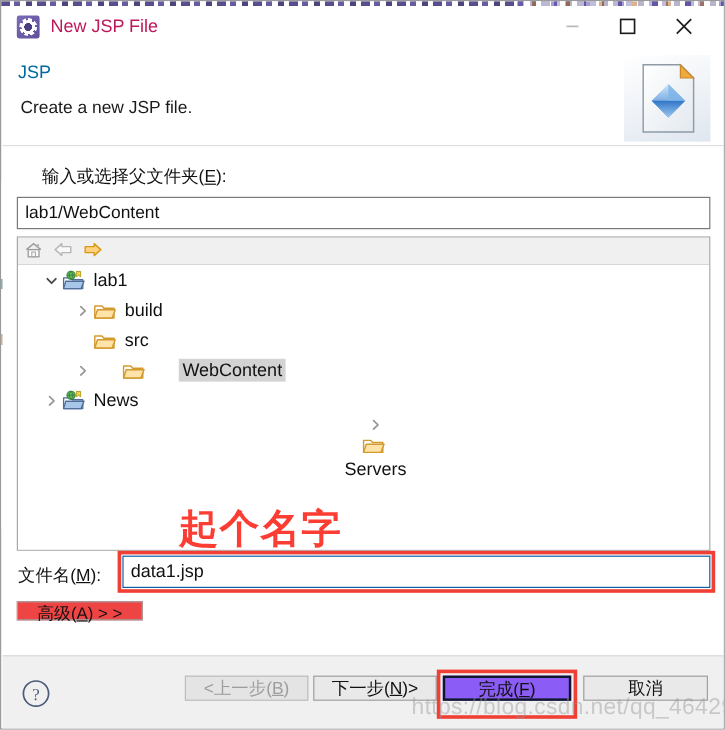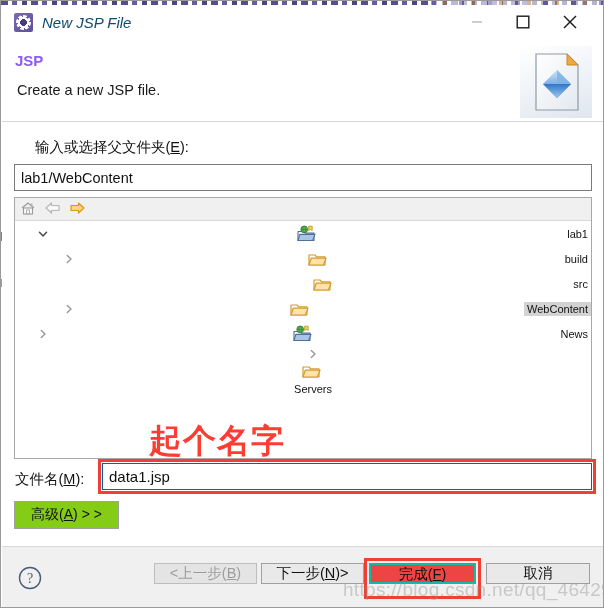--- a/index.html
+++ b/index.html
@@ -93,24 +93,23 @@
                      #ffffff 37.5% 45.5%, rgba(0,0,0,0) 45.5% 50%,
                      #ffffff 50% 58%, rgba(0,0,0,0) 58% 62.5%,
                      #ffffff 62.5% 70.5%, rgba(0,0,0,0) 70.5% 75%,
                      #ffffff 75% 83%, rgba(0,0,0,0) 83% 87.5%,
                      #ffffff 87.5% 95.5%, rgba(0,0,0,0) 95.5% 100%);
   }
   #title-text {
     position: absolute;
     left: 40px; top: 6px;
     font-size: 15px;
-    color: #0c4a6e;
+    color: #be185d;
     line-height: 23px;
     white-space: nowrap;
-    font-style: italic;
   }
   .winbtn {
     position: absolute;
     top: 0;
     width: 46px; height: 34px;
     cursor: default;
   }
   .winbtn svg { position:absolute; left:50%; top:50%; transform:translate(-50%,-50%); }
   #btn-min  { left: 452px; }
   #btn-max  { left: 498px; }
@@ -121,22 +120,22 @@
     position: absolute;
     left: 1px; top: 40px;
     width: 602px; height: 80px;
     background: #ffffff;
     border-bottom: 1px solid #d6d6d6;
   }
   #header-title {
     position: absolute;
     left: 13px; top: 11px;
     font-size: 15px;
-    font-weight: bold;
-    color: #8b5cf6;
+    font-weight: normal;
+    color: #0369a1;
   }
   #header-desc {
     position: absolute;
     left: 15px; top: 41px;
     font-size: 14.5px;
     color: #1a1a1a;
   }
   #header-icon {
     position: absolute;
     right: 12px; top: 5px;
@@ -192,23 +191,22 @@
   #tb-fwd { left: 52px; }
 
   #tree { position:absolute; left:0; top:23px; width:100%; height:238px; background:#ffffff; }
 
   .row {
     position: relative;
     height: 25px;
     display: flex;
     align-items: center;
     white-space: nowrap;
-    font-size: 11px;
-    color: #111;
-    justify-content: space-between;
+    font-size: 15px;
+    color: #111;
   }
   .twisty {
     width: 16px; height: 25px;
     display: inline-flex; align-items: center; justify-content: center;
     flex: 0 0 16px;
   }
   .ico { width: 20px; height: 18px; flex: 0 0 20px; position: relative; margin-right: 4px; }
   .row-label { padding: 1px 3px; }
   .row.selected .row-label { background: #d3d3d3; color: #111; }
 
@@ -250,23 +248,23 @@
     left: 96px; top: 337px;
     width: 498px; height: 35px;
     box-sizing: border-box;
     border: 3px solid #f03f35;
     pointer-events: none;
   }
 
   #adv-button {
     position: absolute;
     left: 12px; top: 379px;
-    width: 105px; height: 28px;
-    box-sizing: border-box;
-    background: #84cc16;
+    width: 105px; height: 16px;
+    box-sizing: border-box;
+    background: #ef4444;
     border: 1px solid #a0a0a0;
     font-family: "Liberation Sans", sans-serif;
     font-size: 14px;
     color: #111;
     cursor: default;
   }
 
   
   #footer {
     position: absolute;
@@ -287,22 +285,22 @@
     font-family: "Liberation Sans", sans-serif;
     font-size: 14.5px;
     color: #111;
     cursor: default;
     padding: 0;
   }
   #btn-back-step { left: 152px; width: 103px; color: #9d9d9d; border-color: #bdbdbd; background:#e4e4e4; }
   #btn-next-step { left: 259px; width: 103px; }
   #btn-finish {
     left: 367px; width: 107px;
-    background: #ef4444;
-    border: 2px solid #14b8a6;
+    background: #8b5cf6;
+    border: 2px solid #0f172a;
   }
   #btn-cancel { left: 484px; width: 104px; }
   #annot-box-finish {
     position: absolute;
     left: 362px; top: 11px;
     width: 117px; height: 41px;
     box-sizing: border-box;
     border: 3px solid #f03f35;
     pointer-events: none;
   }

